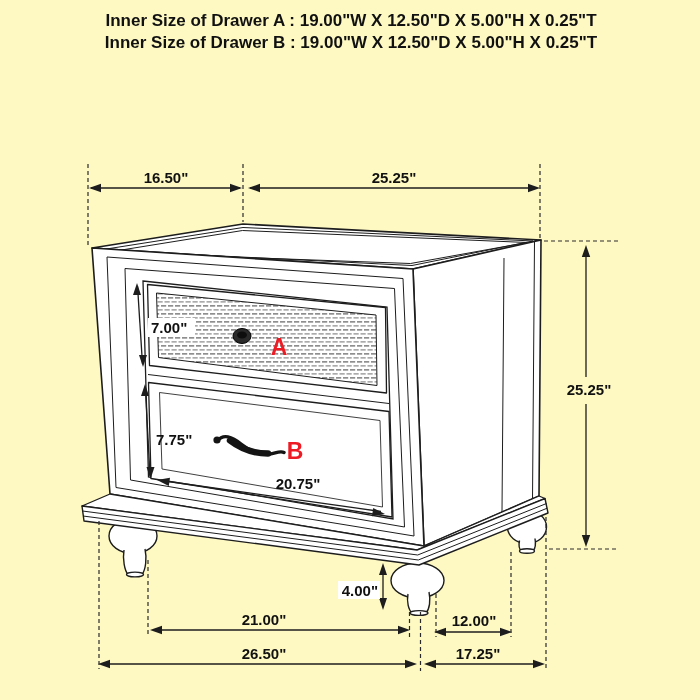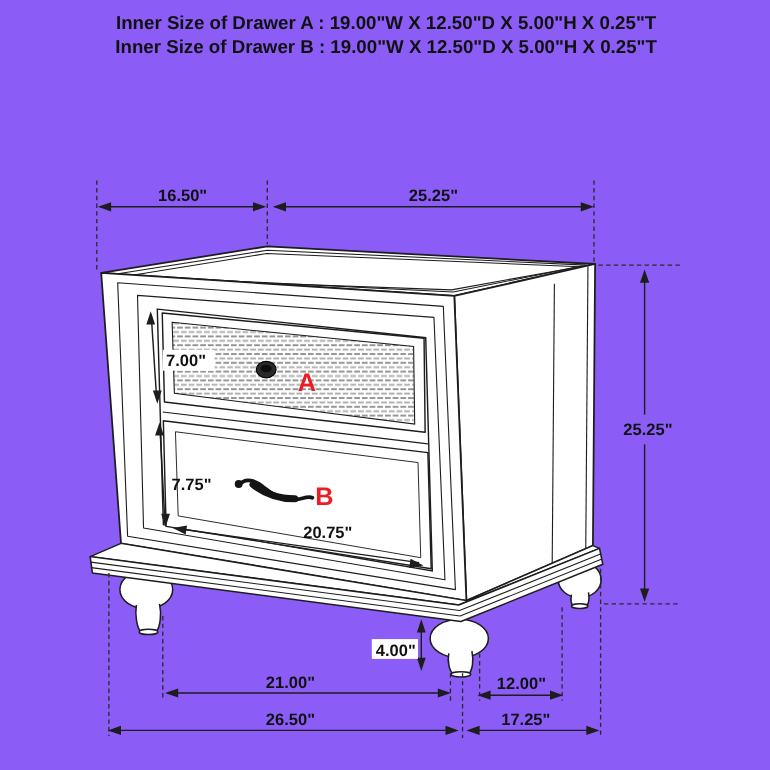--- a/index.html
+++ b/index.html
@@ -1,16 +1,16 @@
 <!DOCTYPE html>
 <html><head>
 <meta charset="utf-8">
 <style>
   html,body{margin:0;padding:0;background:#fff;}
-  .stage{position:relative;width:700px;height:700px;background:#8b5cf6;overflow:hidden;
+  .stage{position:relative;width:700px;height:700px;background:#fef9c3;overflow:hidden;
          font-family:"Liberation Sans", sans-serif;}
   svg{position:absolute;left:0;top:0;}
   svg text{font-family:"Liberation Sans", sans-serif;}
   .htext{font-size:17px;font-weight:bold;fill:#111;}
   .dtext{font-size:15px;font-weight:bold;fill:#111;}
   .rtext{font-size:23px;font-weight:bold;fill:#ed1c24;}
   .lnf {fill:#ffffff;stroke:#1d1d1d;stroke-width:1.6;stroke-linejoin:round;}
   .lnf13{fill:#ffffff;stroke:#1d1d1d;stroke-width:1.3;stroke-linejoin:round;}
   .lnf14{fill:#ffffff;stroke:#1d1d1d;stroke-width:1.4;stroke-linejoin:round;}
   .ln1 {fill:none;stroke:#1d1d1d;stroke-width:1;stroke-linejoin:round;}

